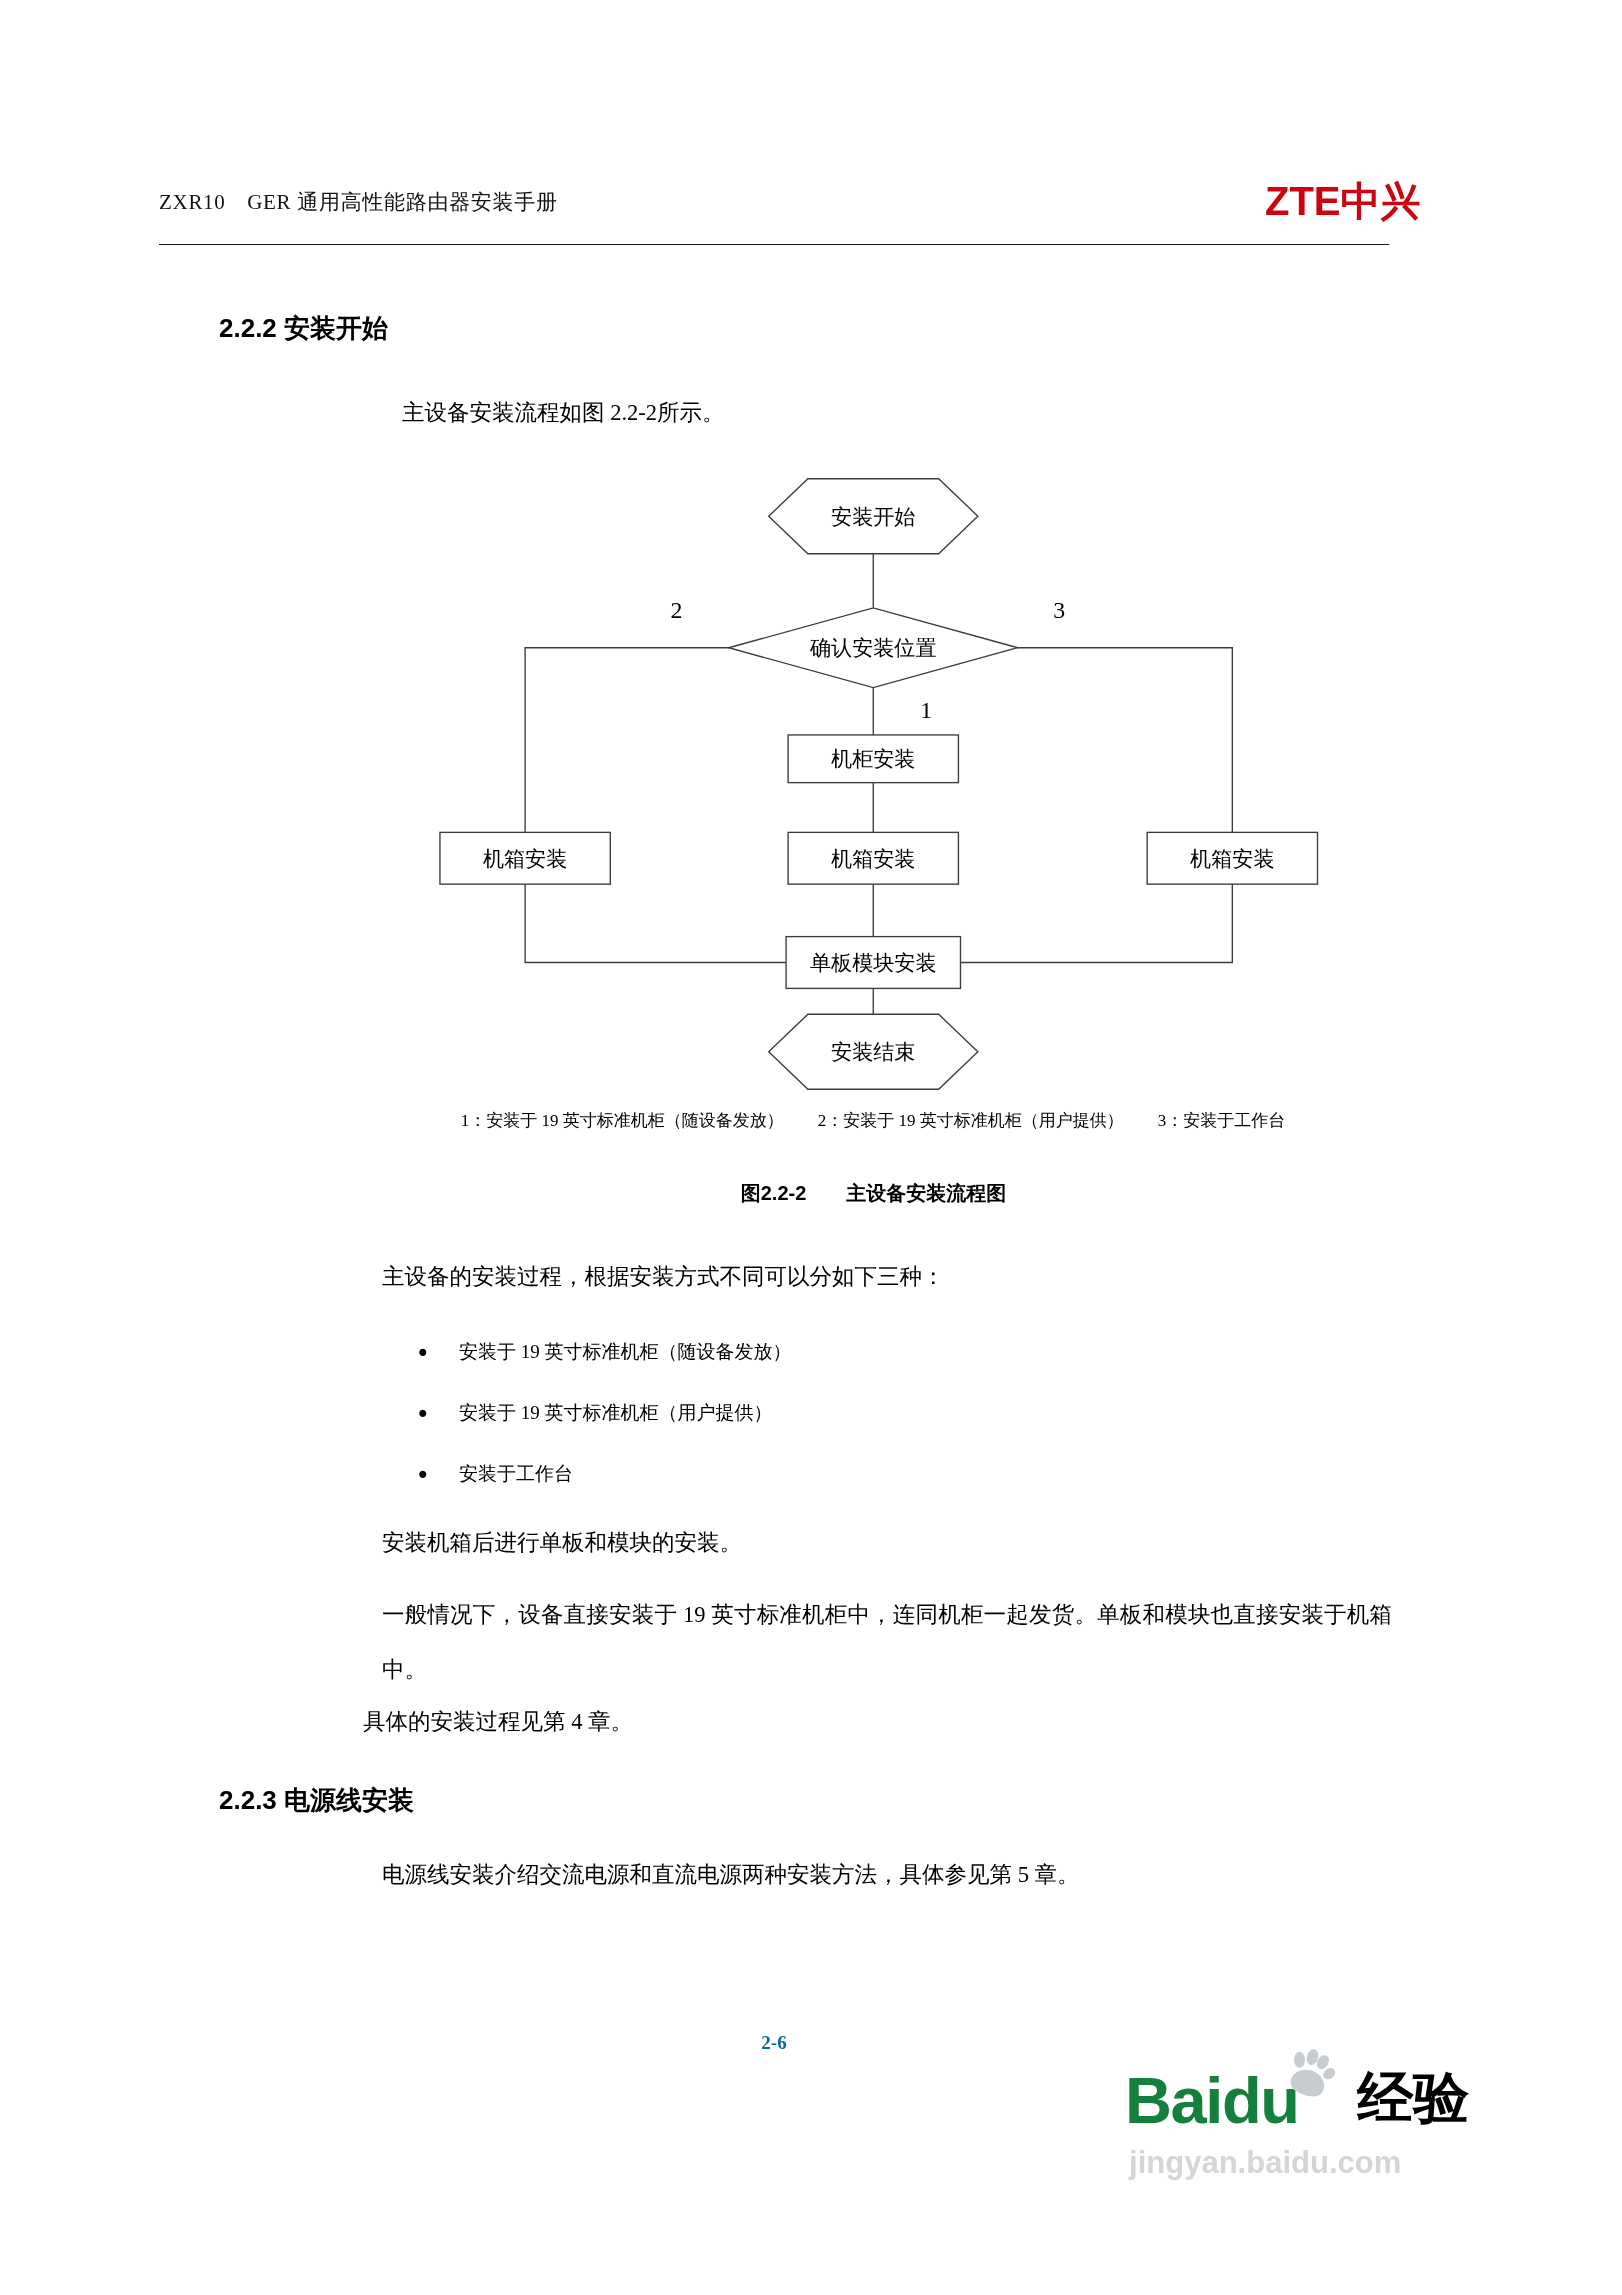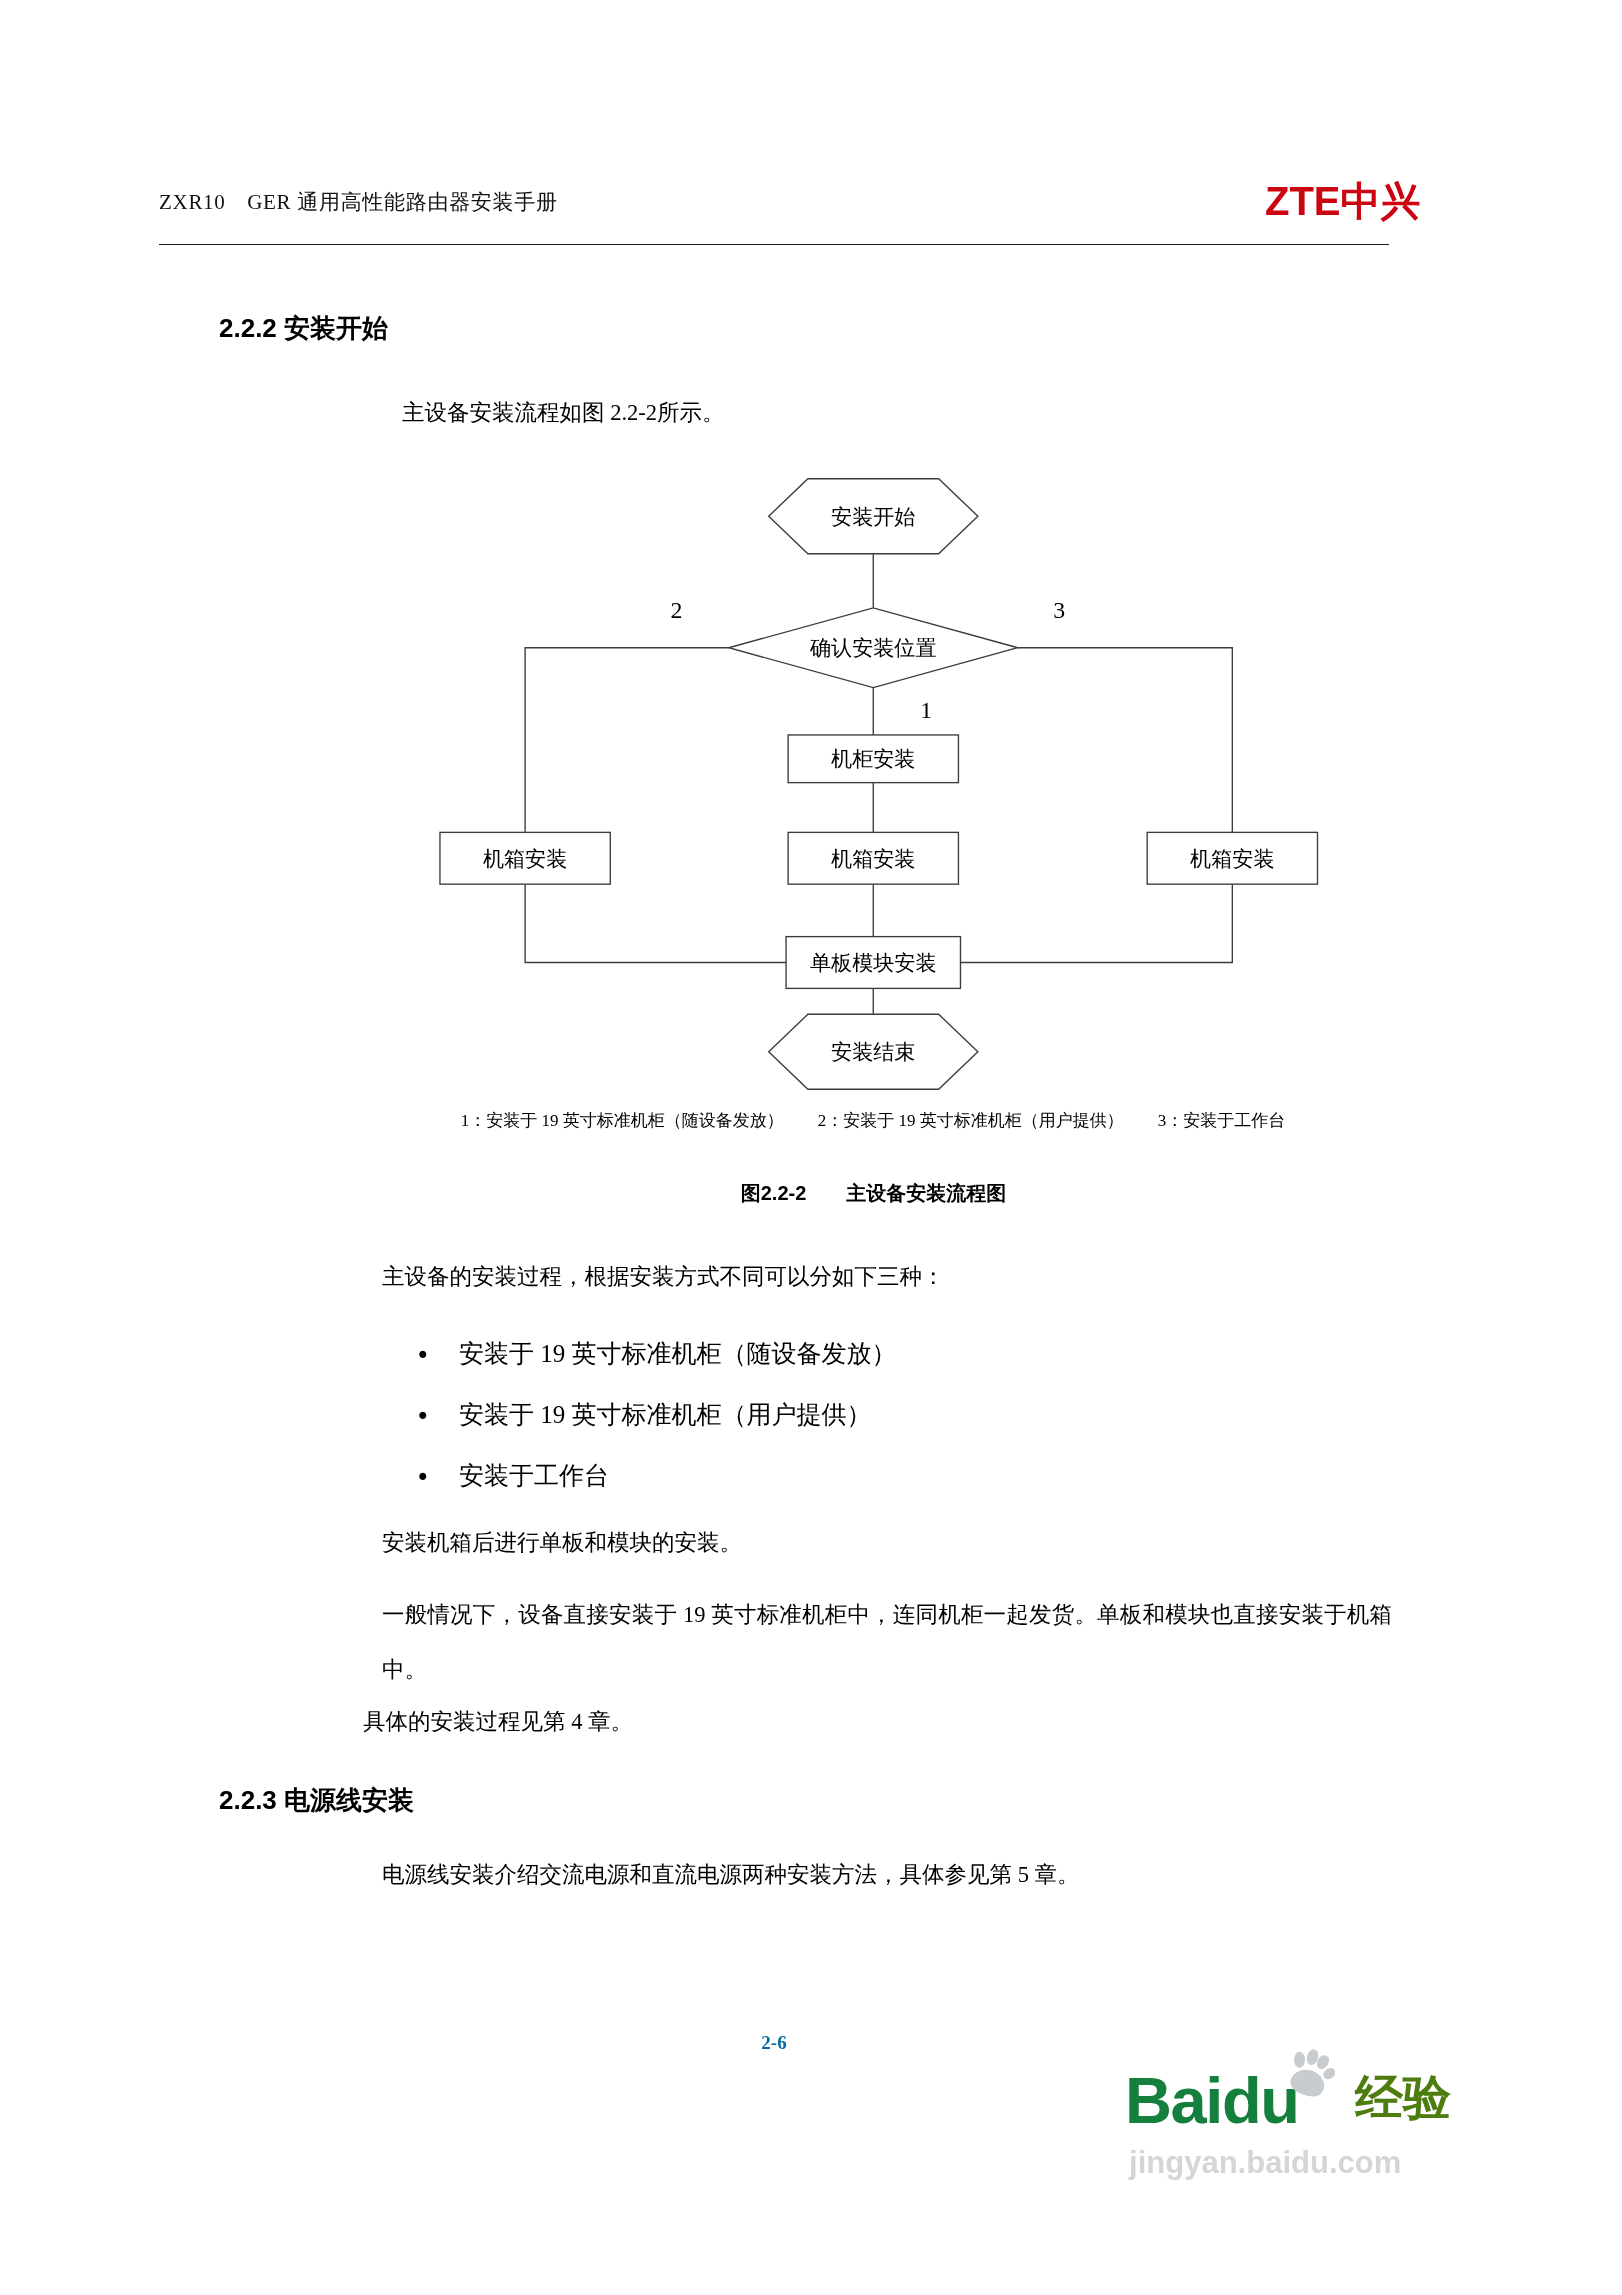--- a/index.html
+++ b/index.html
@@ -31,21 +31,21 @@
   .para1  { left:382px;  top:1261px; }
   .para2  { left:382px;  top:1527px; }
   .para3  { left:382px;  top:1587px; width:1010px; line-height:55px; text-align:justify; }
   .para4  { left:363px;  top:1706px; }
   .para5  { left:382px;  top:1859px; }
 
   
   .bullet-row { left:418px; display:flex; align-items:center; }
   .b1 { top:1337px; } .b2 { top:1398px; } .b3 { top:1459px; }
   .bullet-dot { font-size:16.4px; line-height:30px; margin-right:31px; color:#000; }
-  .bullet-text { font-size:25px; color:#000; white-space:pre; }
+  .bullet-text { font-size:19px; color:#000; white-space:pre; }
 
   
   .flowchart { left:382px; top:474px; width:988px; height:620px; }
   .flowchart .shape { fill:#ffffff; stroke:#3c3c3c; stroke-width:2px; }
   .flowchart .conn  { fill:none; stroke:#3c3c3c; stroke-width:2px; }
   .flowchart text   { font-family:"Liberation Serif", serif; font-size:31px; fill:#000; }
   .flowchart .branch-num { font-size:35px; }
 
   .flow-legend {
     left:362px; top:1109px; width:1022px; text-align:center;
@@ -65,21 +65,21 @@
   .watermark { left:1125px; top:2048px; width:477px; color:#c9ccce; }
   .wm-row { display:flex; align-items:flex-end; }
   .wm-baidu {
     font-family:"Liberation Sans", sans-serif; font-weight:bold;
     font-size:65px; line-height:65px; letter-spacing:-1.4px; color:#15803d;
   }
   .wm-paw { width:50px; height:50px; margin:0 1.4px 35px -12.3px; transform:rotate(18deg); }
   .wm-paw ellipse, .wm-paw path { fill:#c9ccce; }
   .wm-jingyan {
     font-family:"Liberation Sans", sans-serif; font-weight:bold;
-    font-size:48px; line-height:71px; margin-left:4.1px; color:#4d7c0f; white-space:pre;
+    font-size:56px; line-height:71px; margin-left:4.1px; color:#000000; white-space:pre;
   }
   .wm-url {
     margin-top:12.3px; margin-left:4.1px;
     font-family:"Liberation Sans", sans-serif; font-weight:bold;
     font-size:31px; color:#d3d5d7;
   }
 </style>
 </head>
 <body>
 

